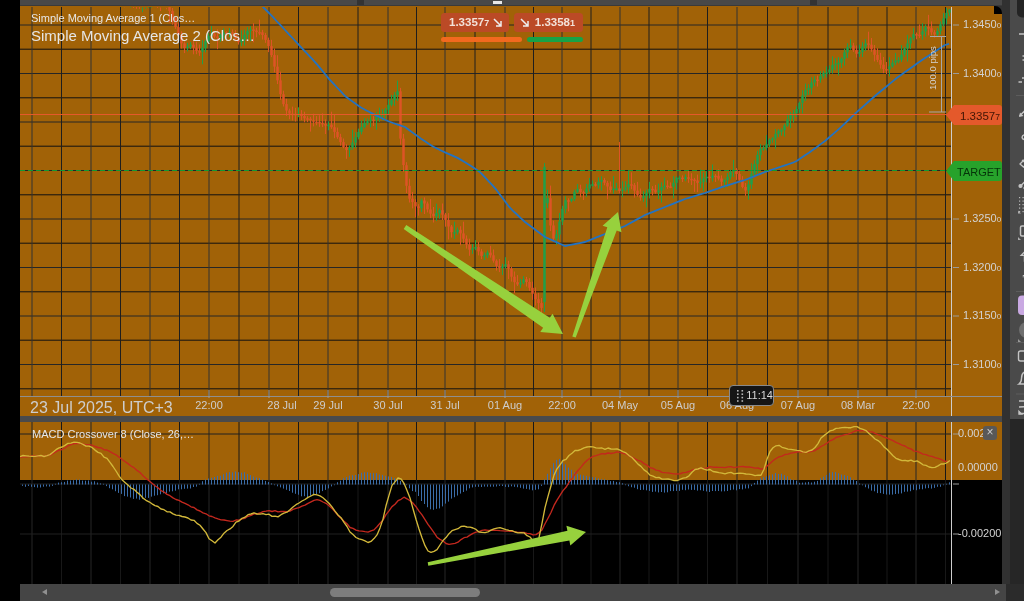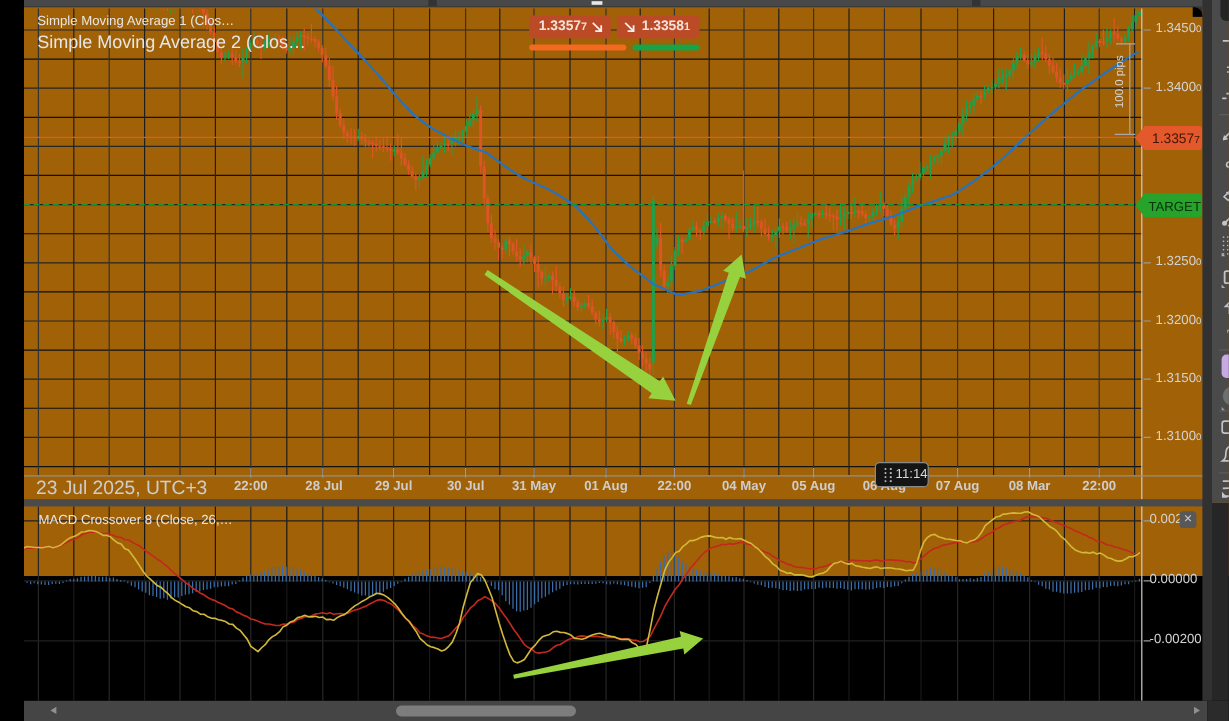--- a/index.html
+++ b/index.html
@@ -1,21 +1,21 @@
 <!DOCTYPE html>
 <html><head><meta charset="utf-8">
 <style>
 * { margin:0; padding:0; box-sizing:border-box; }
 html,body { width:1024px; height:601px; background:#000; overflow:hidden;
   font-family:"Liberation Sans", sans-serif; }
 #stage { position:relative; width:1024px; height:480px; background:#a16207;margin-left:20px; }
 .pl { position:absolute; left:943px; color:#d2d2d2; font-size:11px;text-align:right; }
 .pl .sm { font-size:8px; }
 .tlab { position:absolute; top:399px; width:60px; text-align:center;
-  color:#cdcdcd; font-size:11px;font-weight:bold; }
+  color:#cdcdcd; font-size:11px; }
 .mlab { position:absolute; left:938px; color:#d2d2d2; font-size:11px; }
 </style></head>
 <body>
 <div id="stage">
 
 <svg width="1024" height="601" viewBox="0 0 1024 601" style="position:absolute;left:0;top:0">
 <clipPath id="mainclip">
         <rect x="0" y="7" width="932" height="389"></rect>
       </clipPath>
 <clipPath id="macdclip">
@@ -1046,38 +1046,38 @@
  <text x="11" y="15.5" font-size="11" fill="#06330a" font-family="Liberation Sans">TARGET</text>
 </svg>
 
 <div class="pl" style="top:18px">1.3450<span class="sm">0</span></div>
     <div class="pl" style="top:66.5px">1.3400<span class="sm">0</span></div>
     <div class="pl" style="top:212px">1.3250<span class="sm">0</span></div>
     <div class="pl" style="top:260.5px">1.3200<span class="sm">0</span></div>
     <div class="pl" style="top:309px">1.3150<span class="sm">0</span></div>
     <div class="pl" style="top:357.5px">1.3100<span class="sm">0</span></div>
 <div class="tlab" style="left:159px">22:00</div>
-    <div class="tlab" style="left:220px">28 Jul</div>
+    <div class="tlab" style="left:232px">28 Jul</div>
     <div class="tlab" style="left:278px">29 Jul</div>
     <div class="tlab" style="left:338px">30 Jul</div>
-    <div class="tlab" style="left:395px">31 May</div>
+    <div class="tlab" style="left:395px">31 Jul</div>
     <div class="tlab" style="left:455px">01 Aug</div>
     <div class="tlab" style="left:512px">22:00</div>
     <div class="tlab" style="left:570px">04 May</div>
     <div class="tlab" style="left:628px">05 Aug</div>
     <div class="tlab" style="left:687px">06 Aug</div>
     <div class="tlab" style="left:748px">07 Aug</div>
     <div class="tlab" style="left:808px">08 Mar</div>
     <div class="tlab" style="left:866px">22:00</div>
 <div style="position:absolute;left:10px;top:399px;color:#cdcdcd;font-size:16px">23 Jul 2025, UTC+3</div>
 
 <div style="position:absolute;left:0;top:416px;width:985px;height:6px;background:#4a4a4a"></div>
 <div style="position:absolute;left:12px;top:428px;color:#e6e6e6;font-size:11px">MACD Crossover 8 (Close, 26,…</div>
 <div class="mlab" style="top:427px">0.0020<span style="font-size:8px">0</span></div>
-<div class="mlab" style="top:477px">0.00000</div>
+<div class="mlab" style="top:461px">0.00000</div>
 <div class="mlab" style="top:527px">-0.00200</div>
 <div style="position:absolute;left:963px;top:426px;width:14px;height:14px;background:#585858;border-radius:3px;color:#ccc;font-size:12px;line-height:13px;text-align:center">×</div>
 
 <div style="position:absolute;left:709px;top:385px;width:45px;height:21px;background:#151515;border:1.5px solid #8a8a8a;border-radius:4px;color:#d8d8d8;font-size:11px;line-height:18px;text-align:right">
 <svg width="7" height="12" viewBox="0 0 7 12" style="position:absolute;left:7px;top:4px">
         <g fill="#b5b5b5">
           <rect x="0" y="0" width="1.6" height="1.6"></rect>
           <rect x="4.5" y="0" width="1.6" height="1.6"></rect>
           <rect x="0" y="3.4" width="1.6" height="1.6"></rect>
           <rect x="4.5" y="3.4" width="1.6" height="1.6"></rect>

